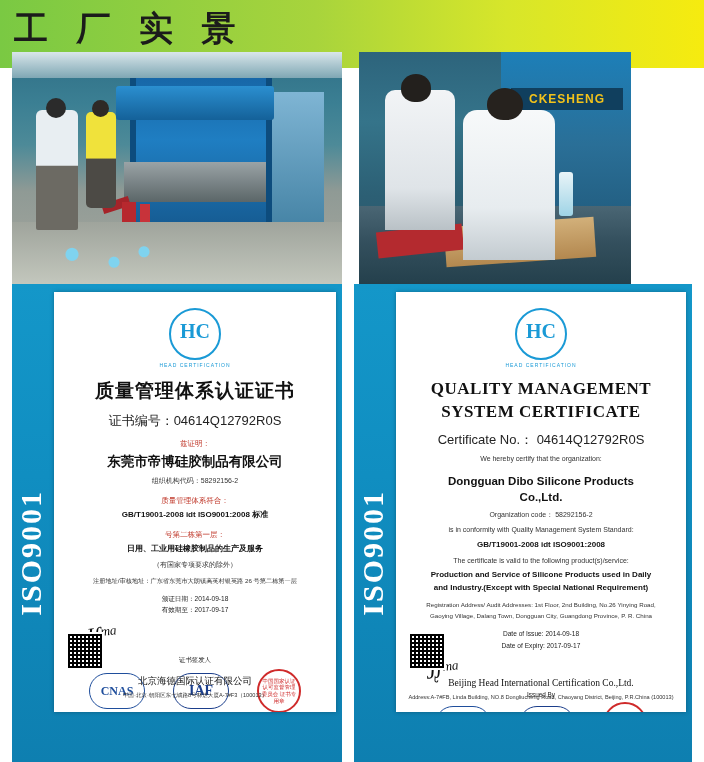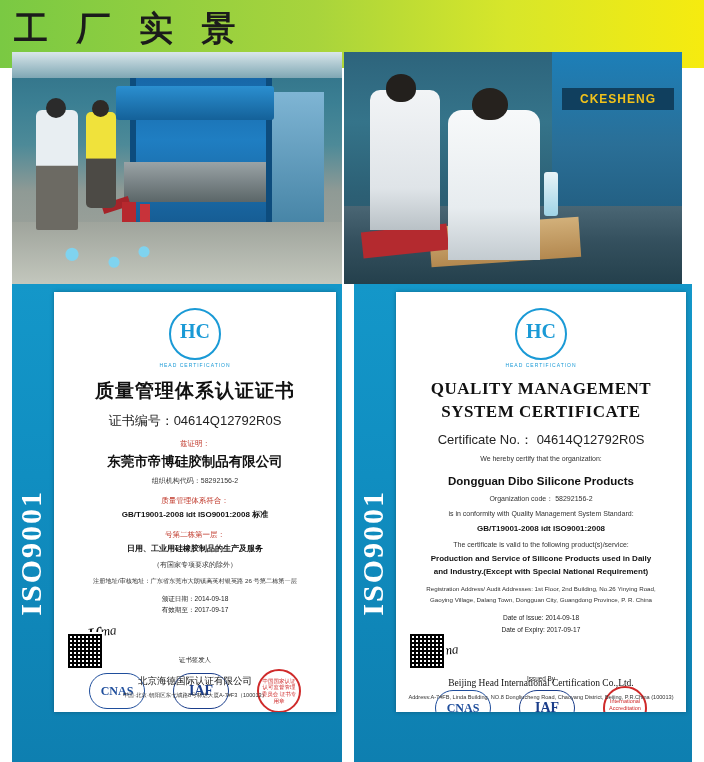--- a/index.html
+++ b/index.html
@@ -43,21 +43,21 @@
     left: 0; top: 52px;
     width: 704px; height: 232px;
   }
   .photo {
     position: absolute;
     top: 0;
     height: 232px;
     overflow: hidden;
   }
   .photo-left { left: 12px; width: 330px; }
-  .photo-right { left: 344px; width: 338px; }
+  .photo-right { left: 359px; width: 272px; }
 
   .ph-bg { position: absolute; inset: 0; }
   .ph-left-bg {
     background:
       linear-gradient(180deg, #2f6f86 0%, #3b7f93 22%, #4d8a98 40%, #8f9a95 60%, #a9a9a0 100%);
   }
   .ph-right-bg {
     background:
       linear-gradient(180deg, #2d647c 0%, #35748a 30%, #2c5f74 62%, #2b5566 100%);
   }
@@ -434,20 +434,21 @@
           <div class="hc">HC</div>
         </div>
         <div class="cert-logo-sub">HEAD CERTIFICATION</div>
 
         <div class="cert-title-en">QUALITY MANAGEMENT</div>
         <div class="cert-title-en" style="margin-top:2px;">SYSTEM CERTIFICATE</div>
         <div class="cert-no">Certificate No.：  04614Q12792R0S</div>
 
         <div class="small">We hereby certify that the organization:</div>
         <div class="org-en">Dongguan Dibo Silicone Products</div>
+        <div class="org-en" style="margin-top:1px;">Co.,Ltd.</div>
         <div class="small">Organization code：  58292156-2</div>
 
         <div class="small">is in conformity with Quality Management System Standard:</div>
         <div class="bold-small">GB/T19001-2008 idt ISO9001:2008</div>
 
         <div class="small">The certificate is valid to the following product(s)/service:</div>
         <div class="bold-small">Production and Service of   Silicone Products used in Daily</div>
         <div class="bold-small" style="margin-top:1px;">and Industry.(Except with Special National Requirement)</div>
 
         <div class="addr">Registration Address/ Audit Addresses:    1st Floor, 2nd Building, No.26 Yinying Road,</div>

